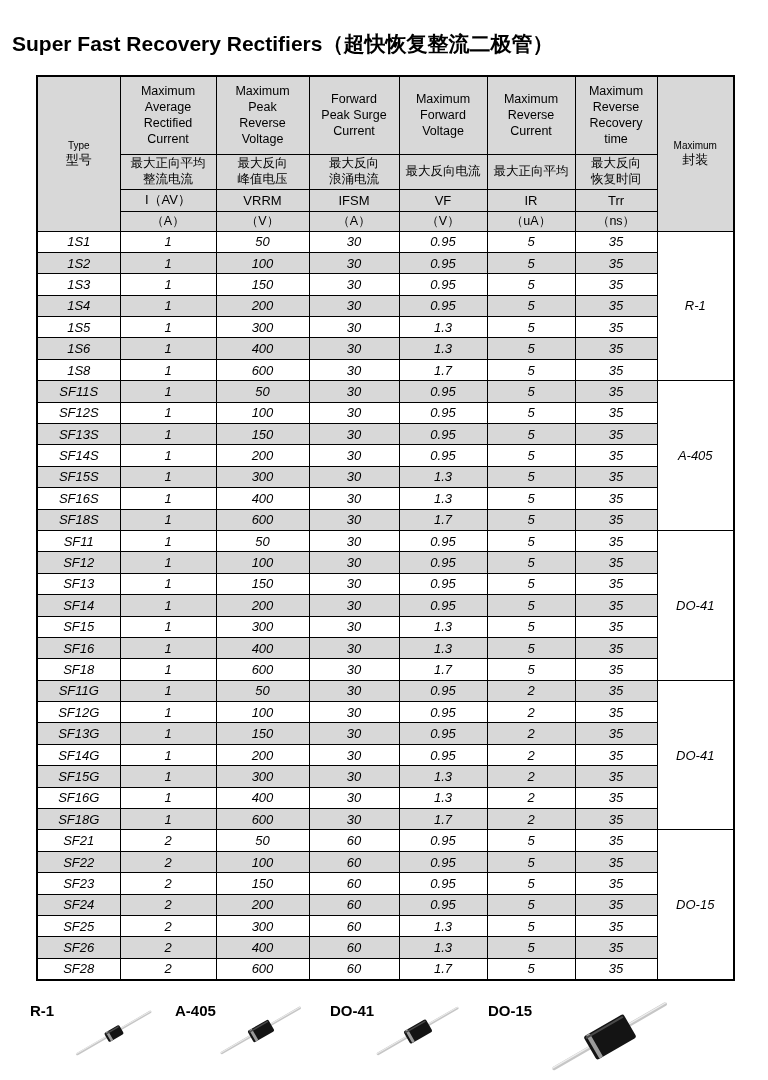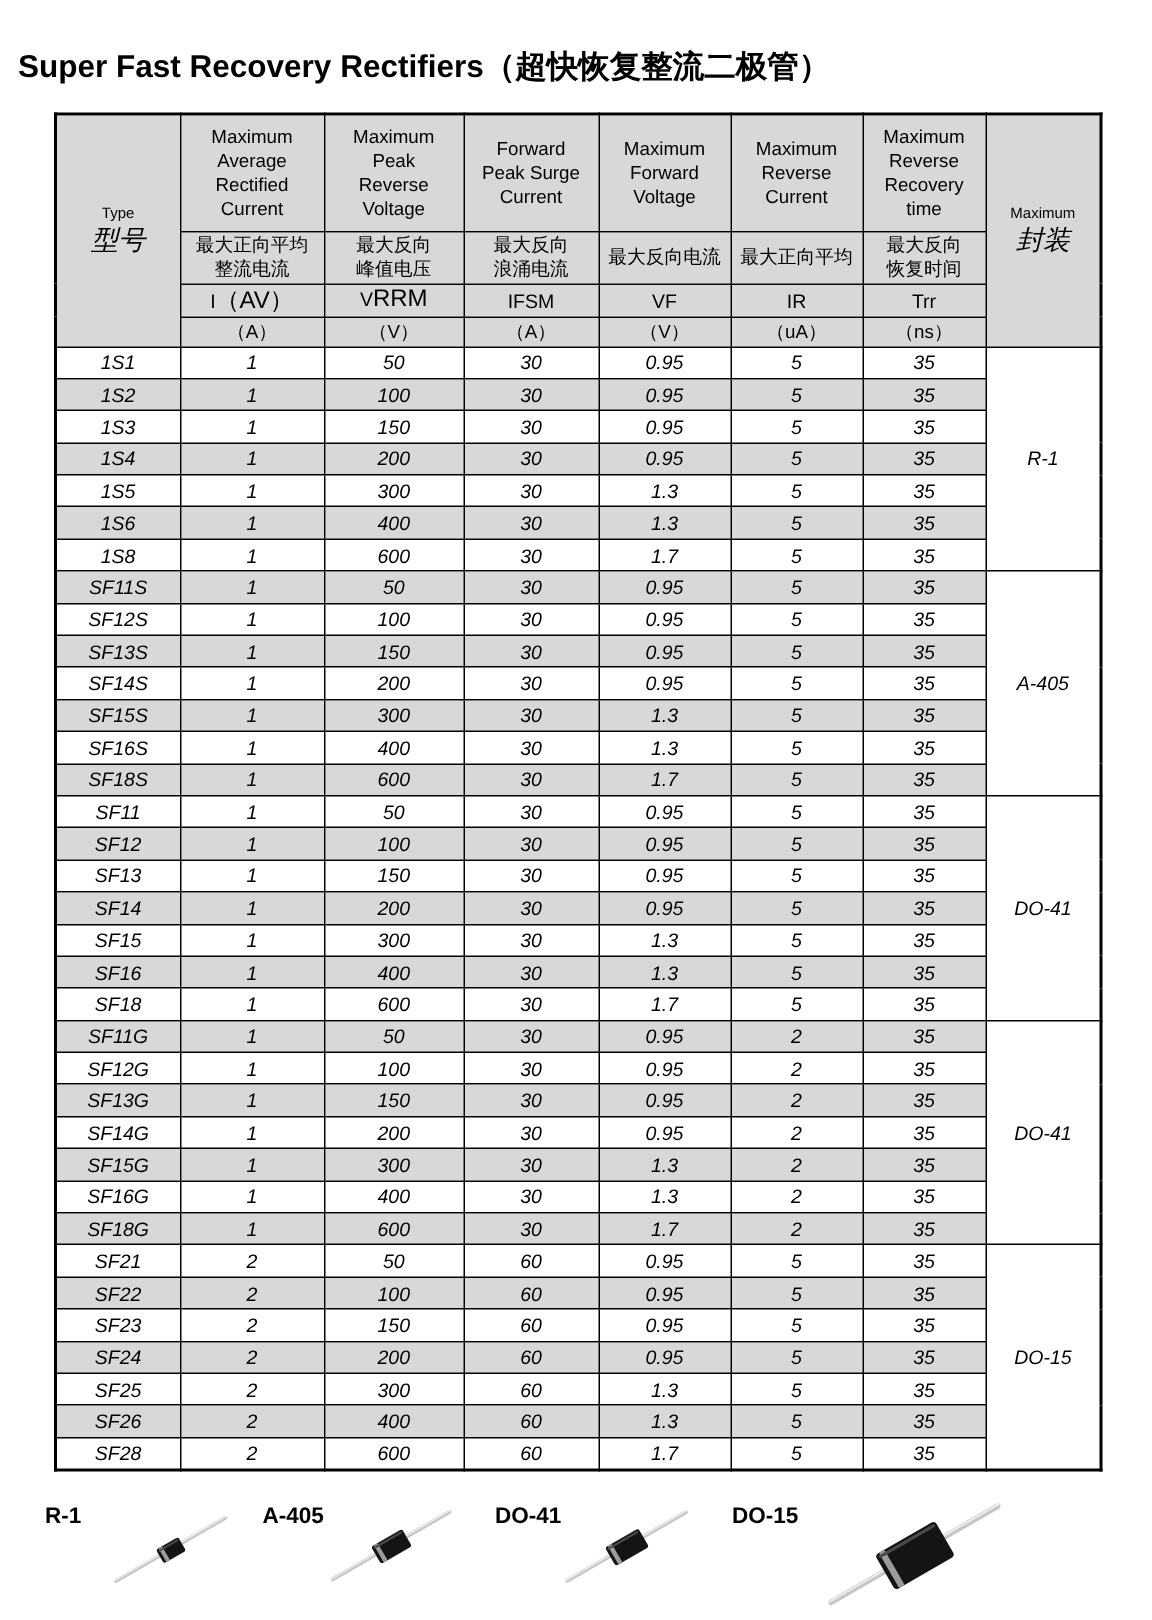--- a/index.html
+++ b/index.html
@@ -25,23 +25,23 @@
     padding:0;overflow:hidden;
   }
   thead th{background:var(--header-bg,#d8d8d8);font-weight:normal;}
   tr.h-en{height:78px;}
   tr.h-zh{height:35px;}
   tr.h-sym{height:22px;}
   tr.h-unit{height:20px;}
   .en{font-size:12.5px;line-height:1.28;white-space:pre-line;}
   .zh{font-size:12.5px;line-height:1.25;white-space:pre-line;}
   .corner .l1{font-size:10px;line-height:1.3;text-align:center;}
-  .corner .l2{font-size:18px;line-height:1.3;font-style:italic;}
+  .corner .l2{font-size:13px;line-height:1.3;}
   .sym{font-size:13px;}
-  .sym .sub{font-size:16px;}
+  .sym .sub{font-size:13px;}
   .unit{font-size:12.5px;}
   tbody tr{height:21.4px;font-style:italic;}
   tbody td{font-size:13px;line-height:1;}
   tbody td.alt{background:var(--row-alt-bg,#d8d8d8);}
   tbody td.pkg{background:#fff;font-size:13px;}
   .footer{position:absolute;top:995px;left:0;width:768px;height:85px;}
   .pkg-label{position:absolute;font-weight:bold;font-size:15px;}
   .pkg-icon{position:absolute;}
 </style>
 </head>

